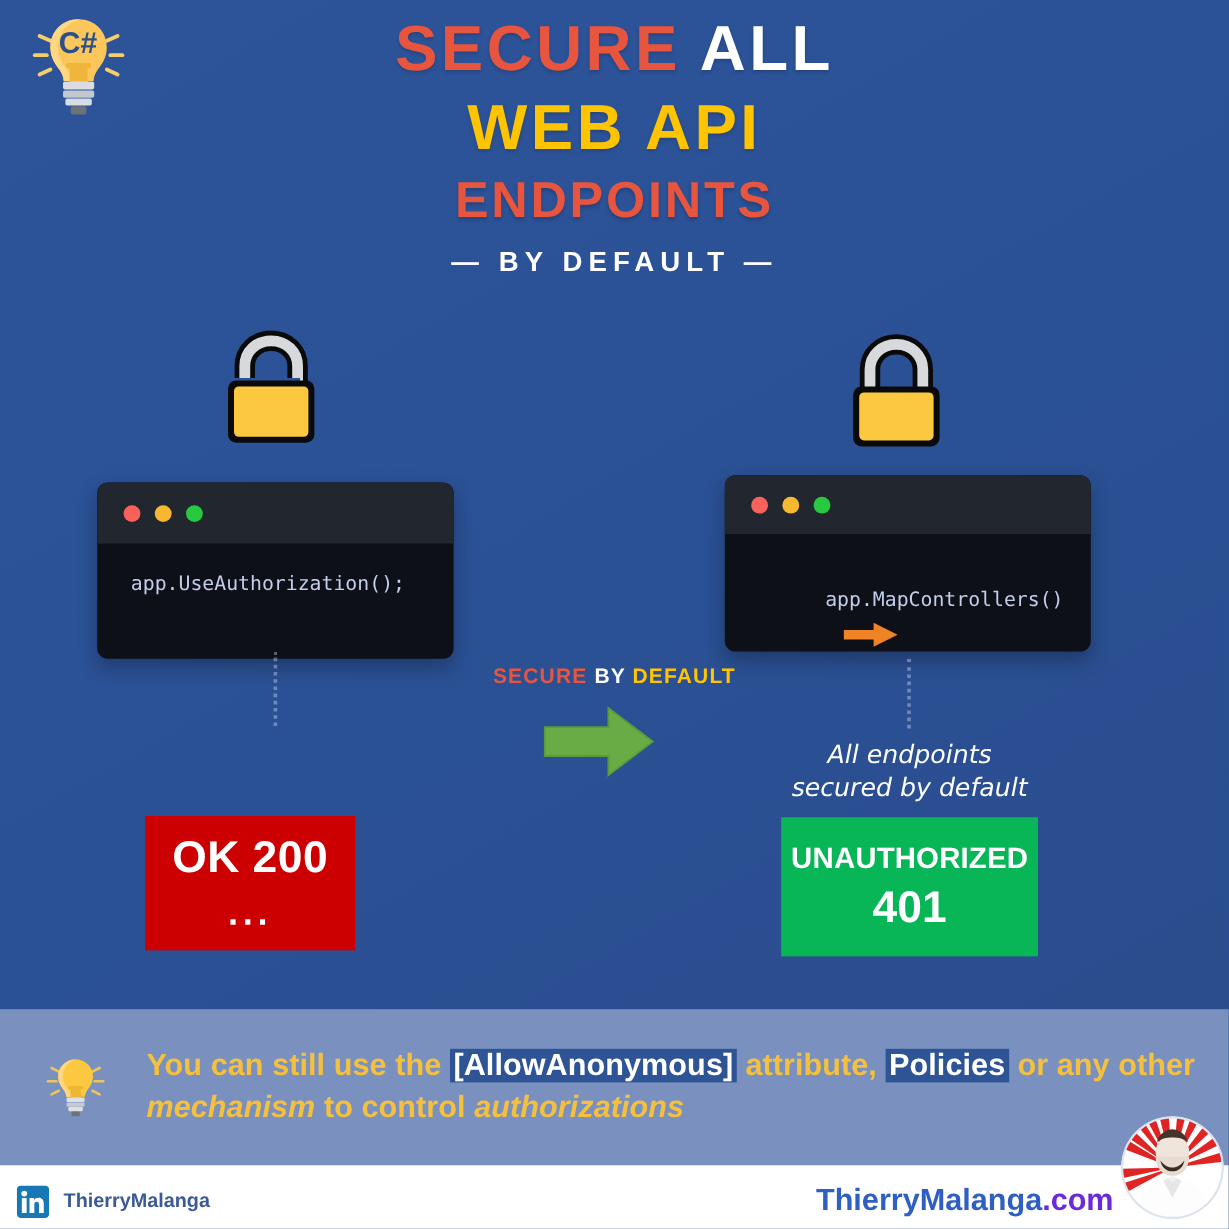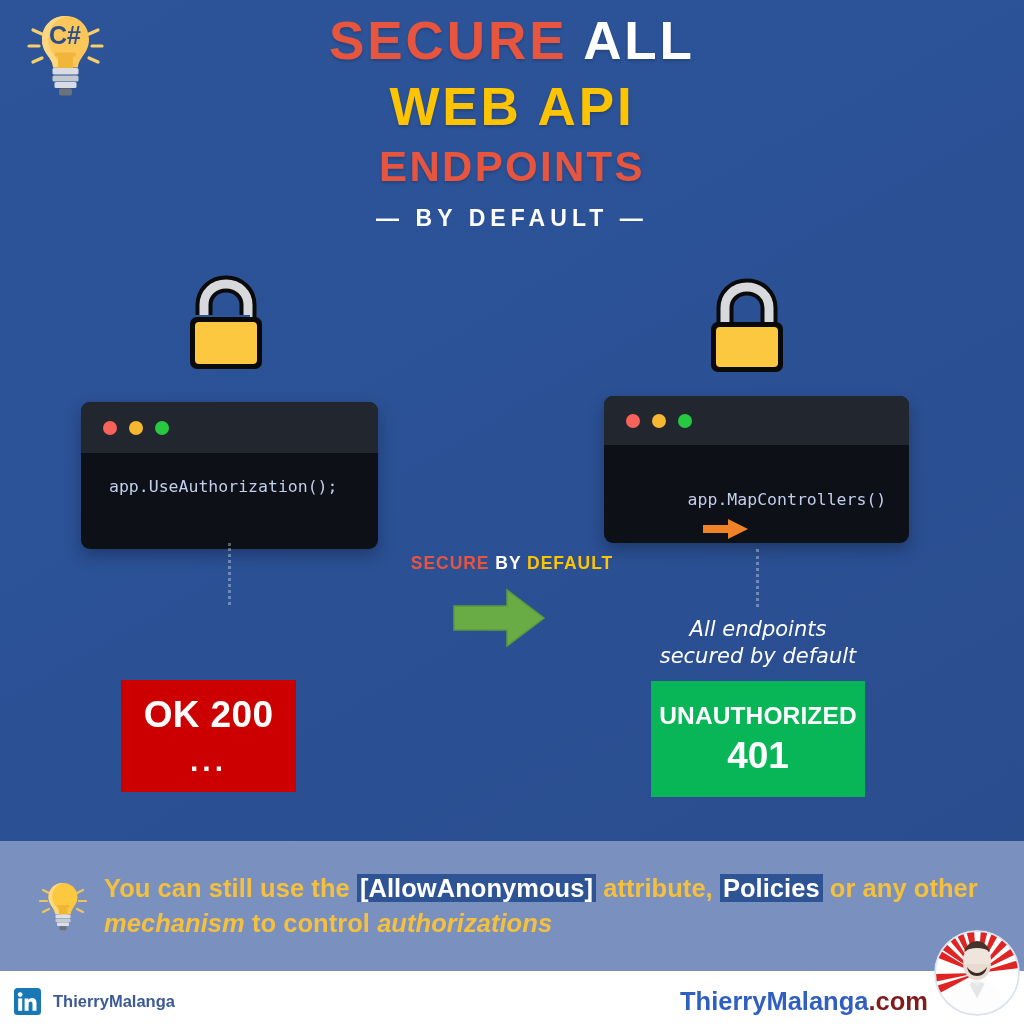--- a/index.html
+++ b/index.html
@@ -95,21 +95,21 @@
   #box-left  { left:121px; top:680px; width:175px; height:112px; background:#cc0000; }
   #box-right { left:651px; top:681px; width:214px; height:116px; background:#08b658; }
   #ok-label   { font-size:37px; font-weight:bold; letter-spacing:.01em; }
   #ok-dots    { font-size:30px; font-weight:bold; line-height:.6; margin-top:24px; letter-spacing:.08em; }
   #ua-label   { font-size:24.5px; font-weight:bold; letter-spacing:.005em; }
   #ua-code    { font-size:37px; font-weight:bold; margin-top:5px; }
 
   
   #note-banner {
     position:absolute; left:0; top:841px; width:1024px; height:130px;
-    background:#7a91bf; display:flex; align-items:center;
+    background:#7a91bf; display:flex; align-items:center;gap:18px;
   }
   #note-bulb { width:54px; height:54px; margin-left:36px; flex:0 0 auto; }
   #note-text {
     margin-left:14px; color:#f5c03e; font-size:25.5px; font-weight:bold;
     line-height:1.36; letter-spacing:.002em;
   }
   .hl { background:#2f5496; color:#ffffff; padding:0 3px; }
   .ital { font-style:italic; }
 
   
@@ -117,21 +117,21 @@
     position:absolute; left:0; top:971px; width:1024px; height:60px;
     background:#ffffff; display:flex; align-items:center;
   }
   #li-icon { width:27px; height:27px; margin-left:14px; flex:0 0 auto; }
   #li-name { margin-left:12px; color:#3b5a96; font-size:16.5px; font-weight:bold; }
   #site {
     position:absolute; right:96px; top:50%; transform:translateY(-50%);
     font-size:25.5px; font-weight:bold; white-space:nowrap;
   }
   #site .s-blue { color:#2f5fc0; }
-  #site .s-red  { color:#7f1d1d;text-align:center; }
+  #site .s-red  { color:#6d28d9;text-align:center; }
   #avatar { position:absolute; right:4px; top:-41px; width:86px; height:86px; border-radius:50%; overflow:hidden; }
 </style>
 </head>
 <body>
 
 <div id="stage">
 
   <div id="bulb-badge">
     <svg viewBox="0 0 100 100" width="100" height="100">
       <g stroke="#f6c council"></g>

